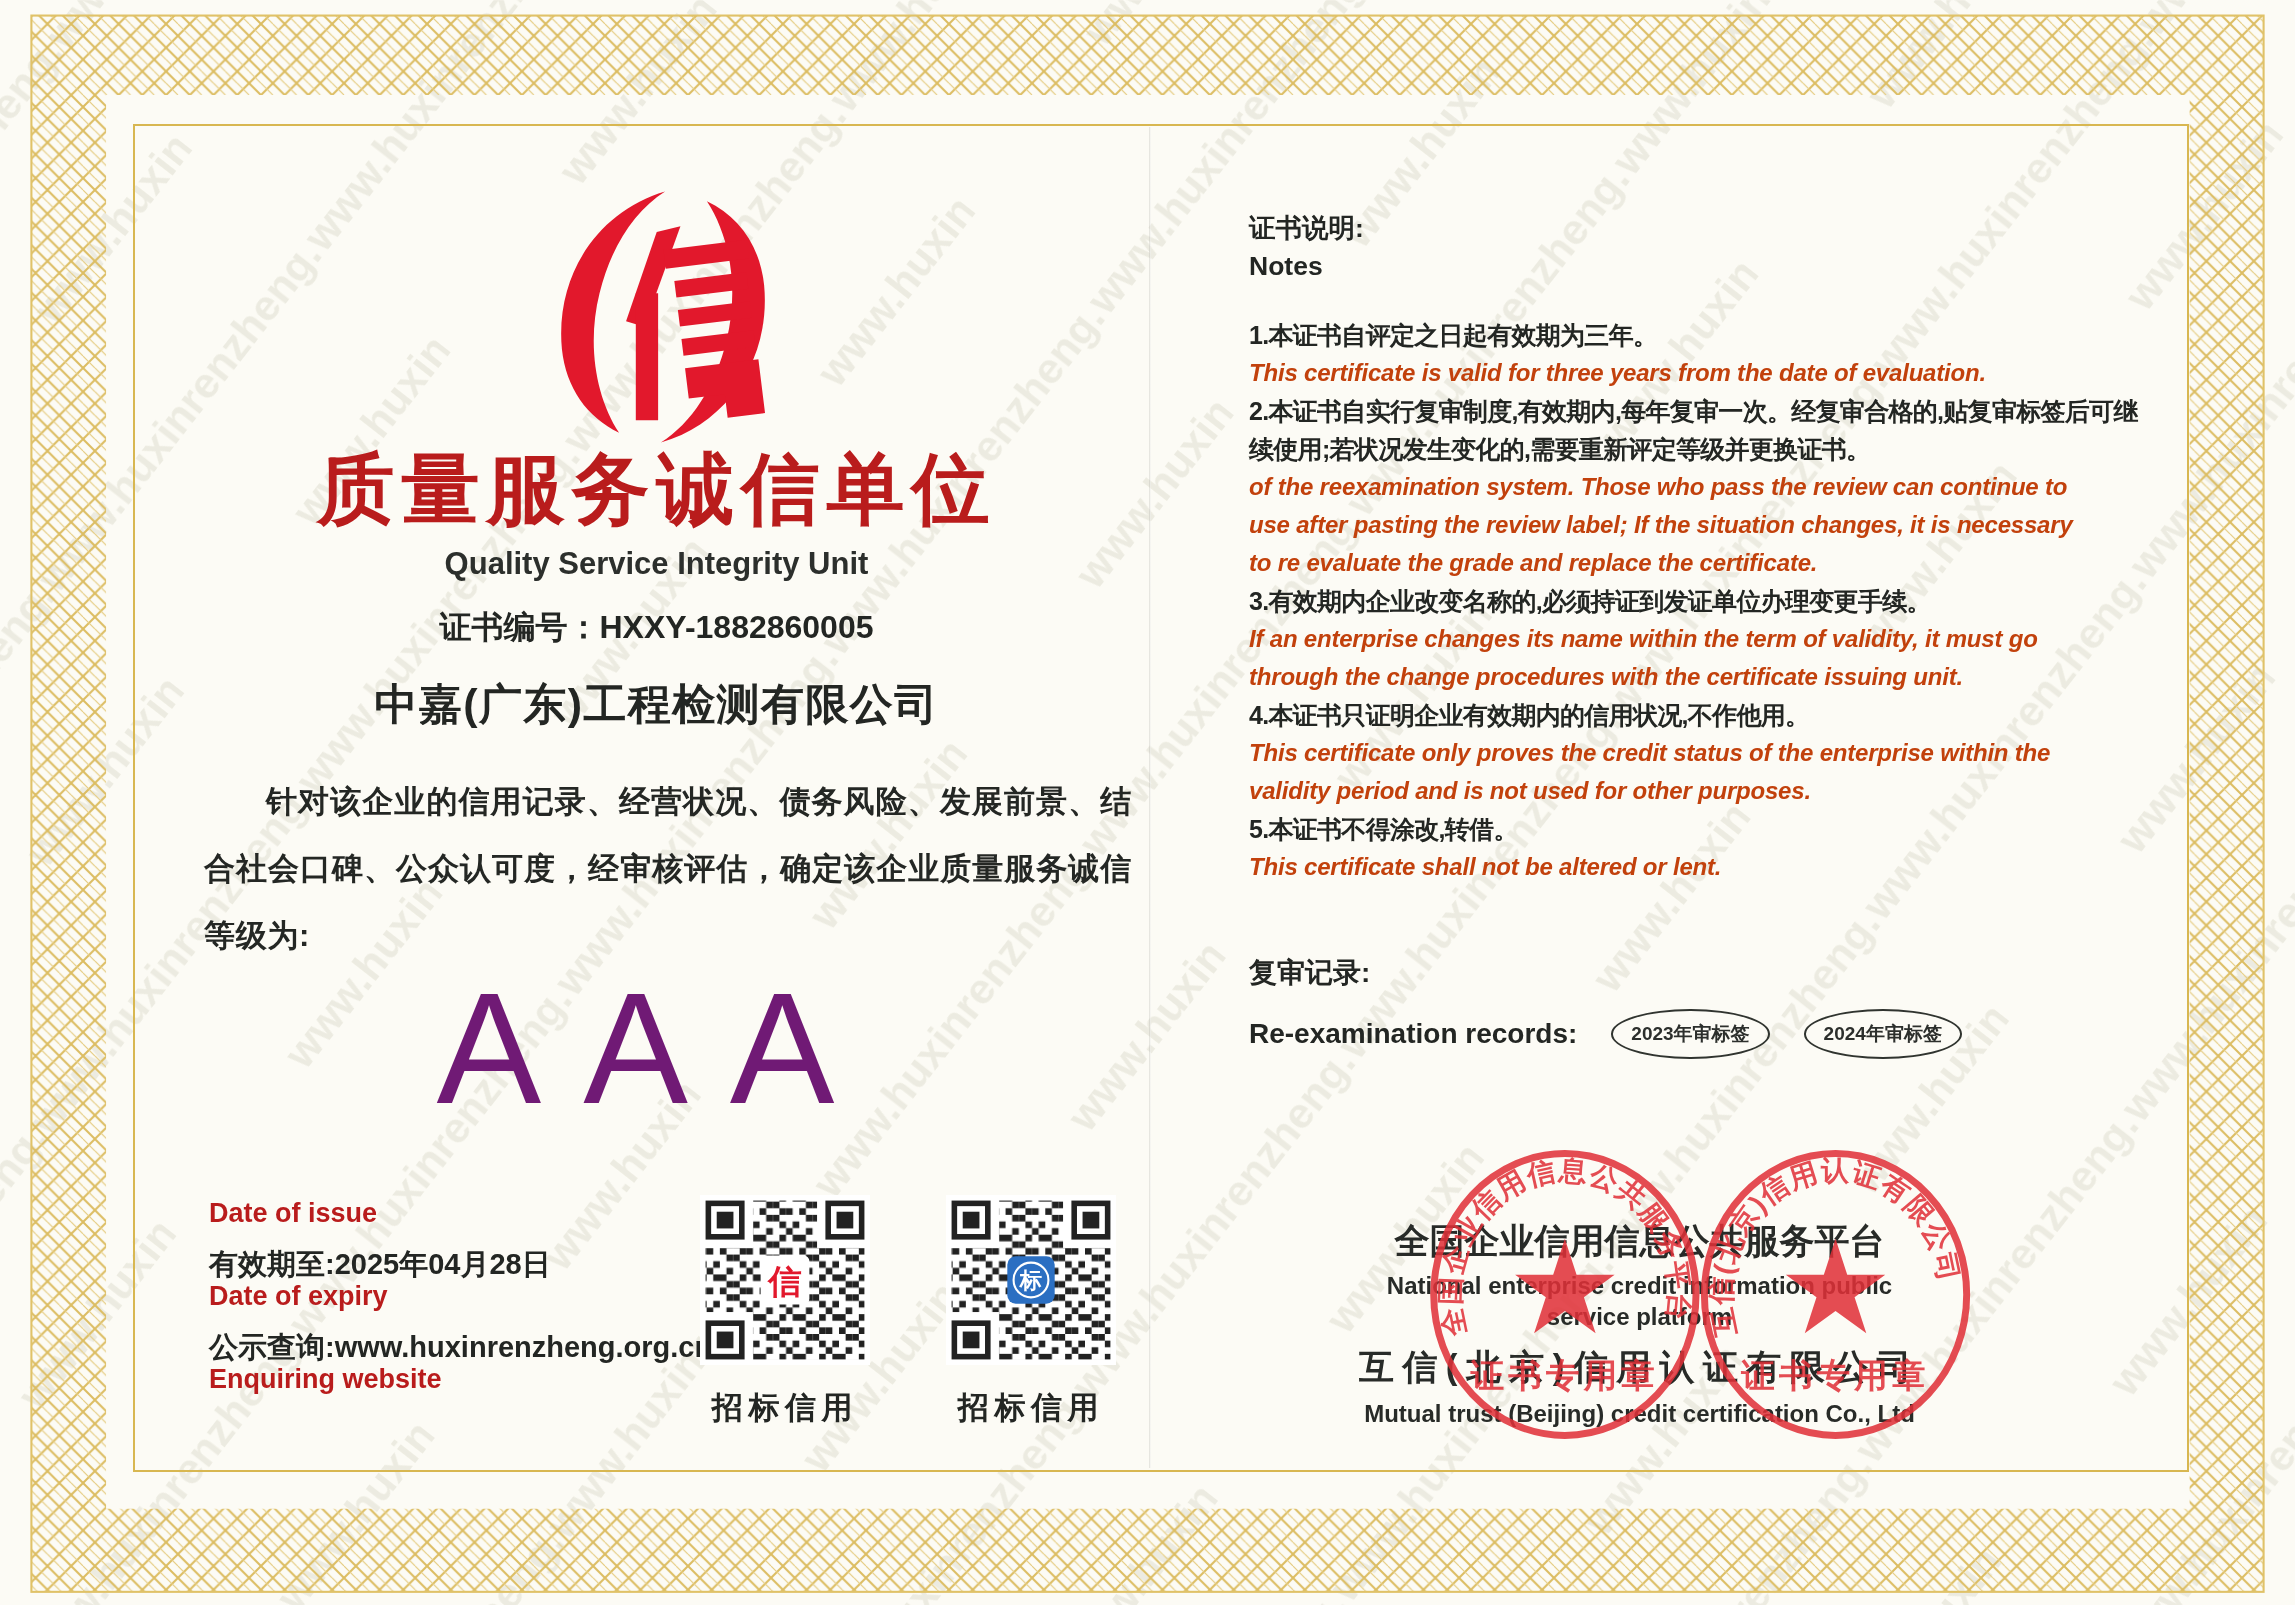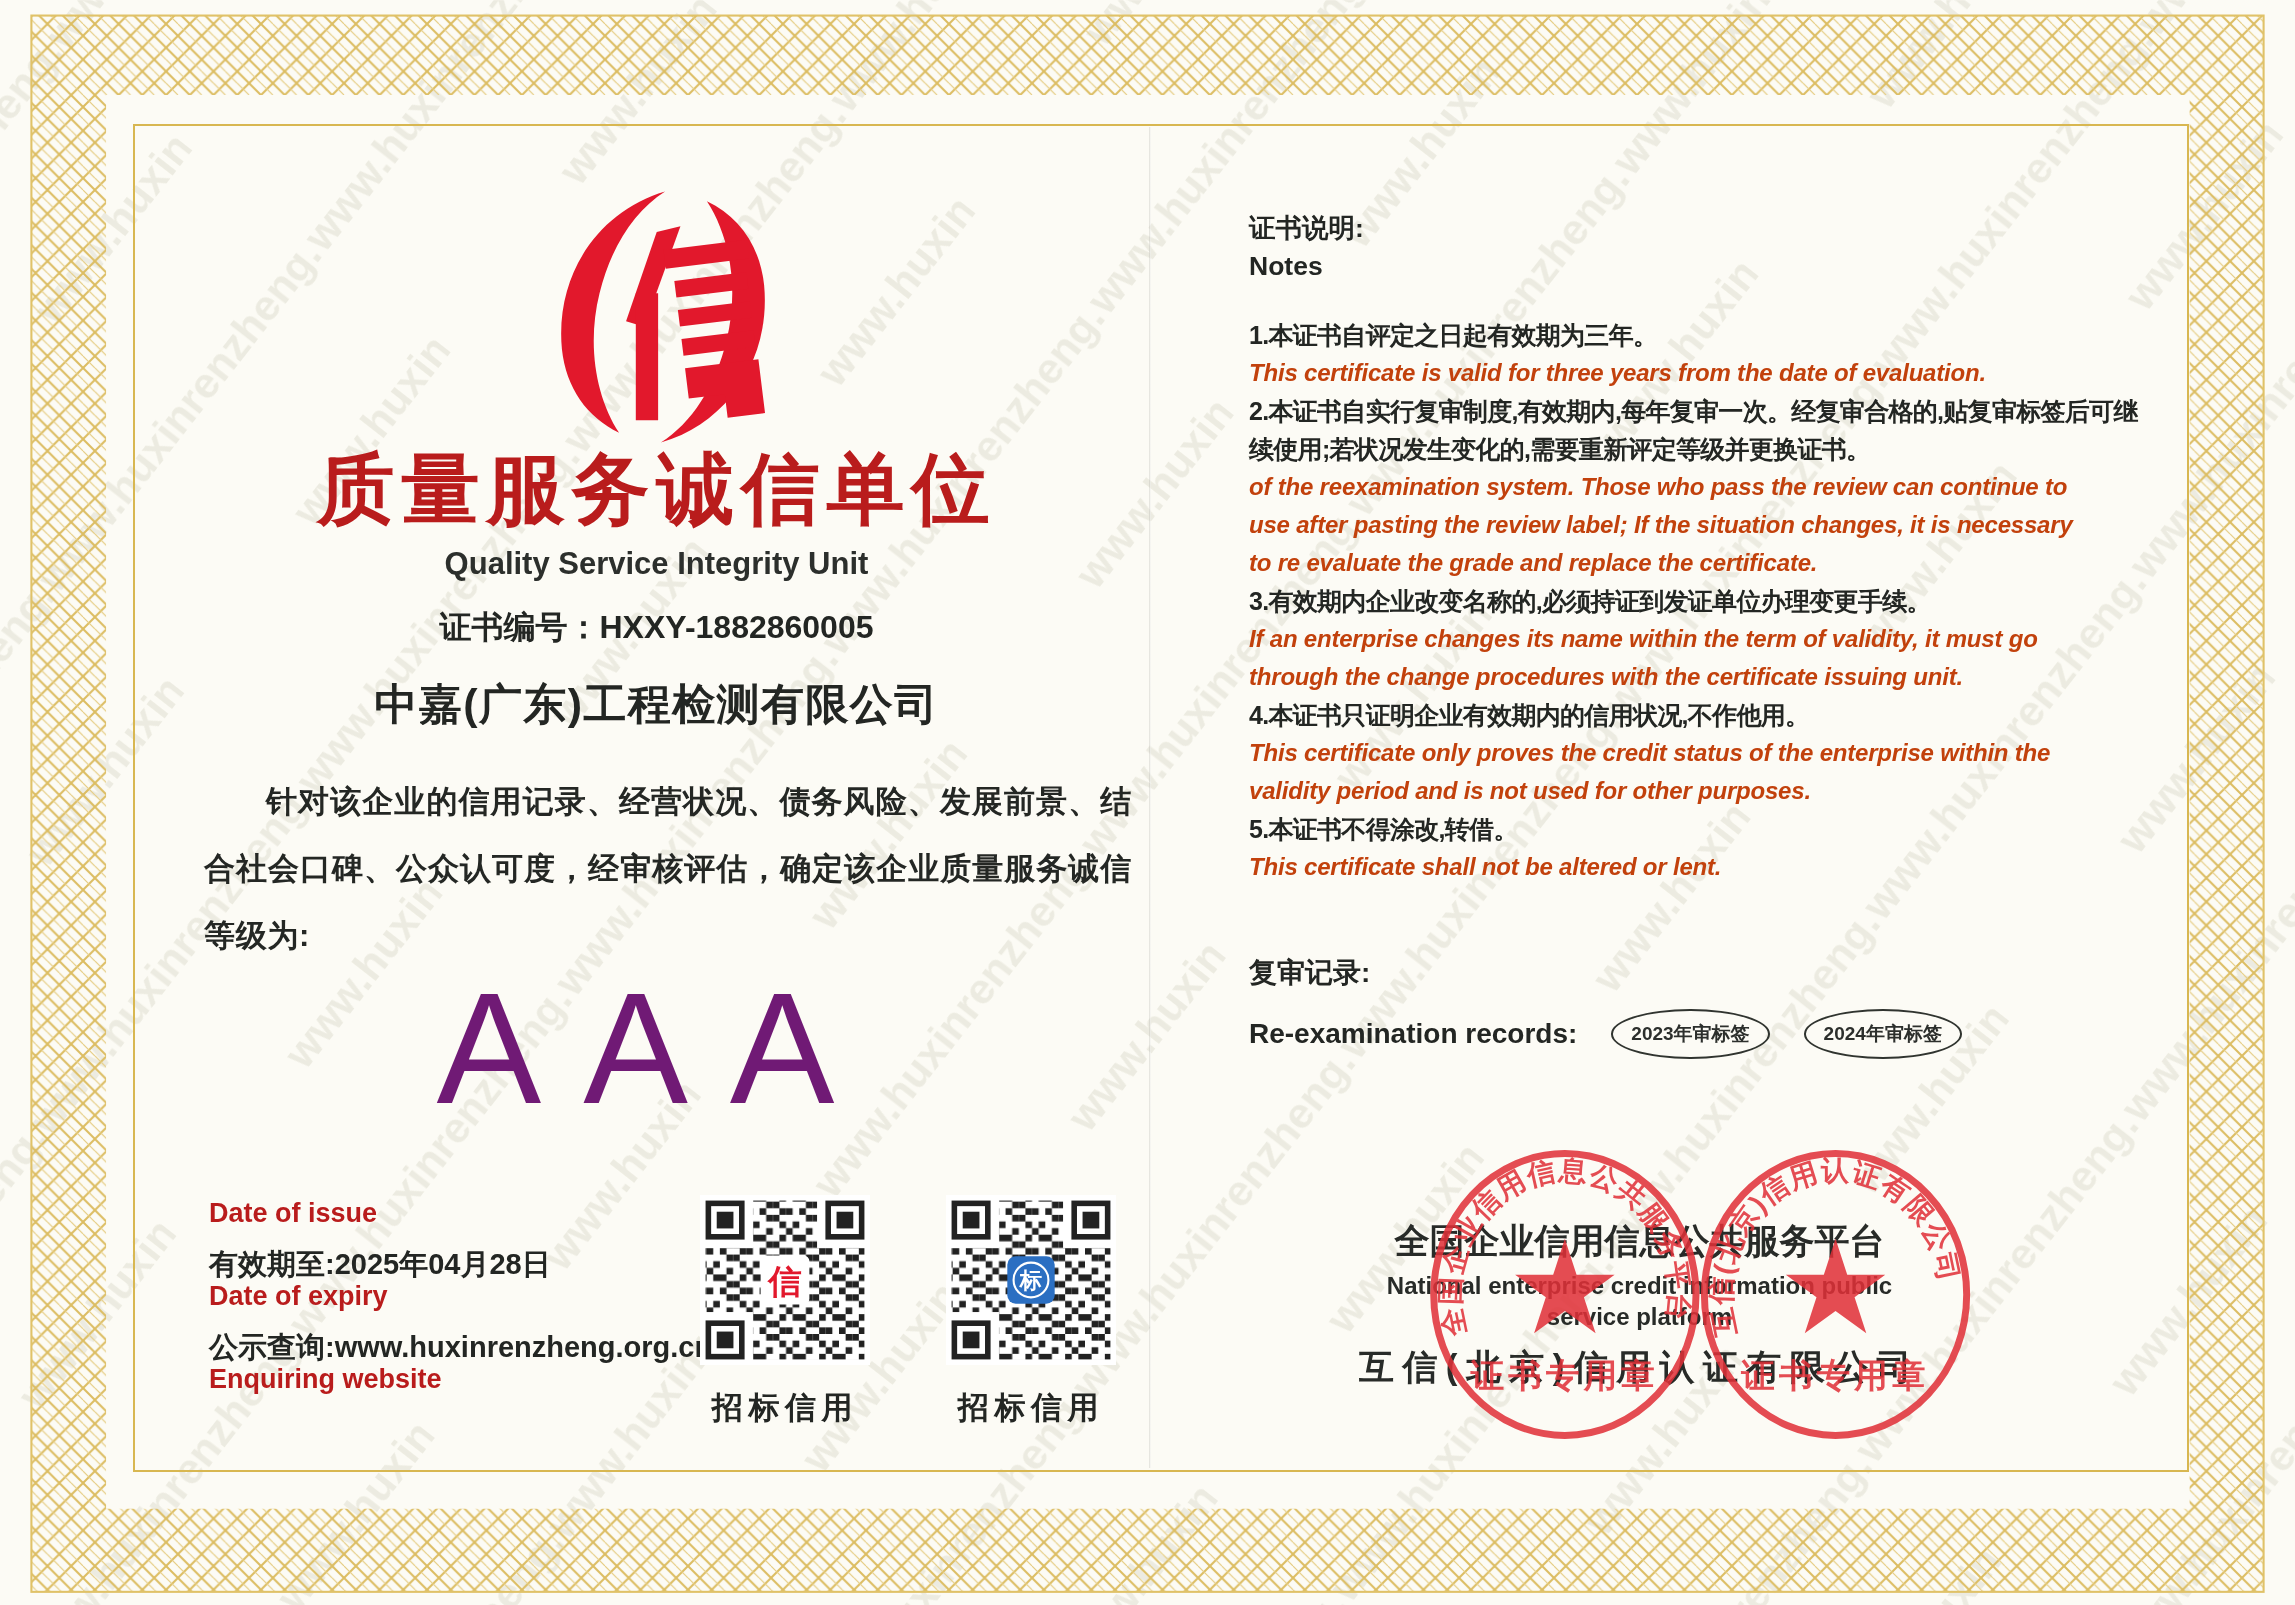--- a/index.html
+++ b/index.html
@@ -210,20 +210,21 @@
       <span class="rl-en">Re-examination records:</span>
       <span class="badge">2023年审标签</span>
       <span class="badge">2024年审标签</span>
     </div>
   </div>
 
   <div class="abs seal-text-block">
     <div class="cn1">全国企业信用信息公共服务平台</div>
     <div class="en1">National enterprise credit information public service platform</div>
     <div class="cn2">互信(北京)信用认证有限公司</div>
+    <div class="en2">Mutual trust (Beijing) credit certification Co., Ltd</div>
   </div>
 
   <svg class="abs stamps" width="579" height="328" viewBox="0 0 830 470">
     <defs>
       <path id="arcL" d="M 81,286 A 150 164 0 1 1 363,286" fill="none"></path>
       <path id="arcR" d="M 469,286 A 150 164 0 1 1 751,286" fill="none"></path>
     </defs>
     <g>
       <ellipse cx="222" cy="230" rx="188" ry="202" fill="none" stroke="#e13038" stroke-width="10"></ellipse>
       <polygon fill="#e13038" points="222,150 238.8,201.8 293.3,201.8 249.3,233.9 266.1,285.7 222,253.7 177.9,285.7 194.7,233.9 150.7,201.8 205.2,201.8"></polygon>

